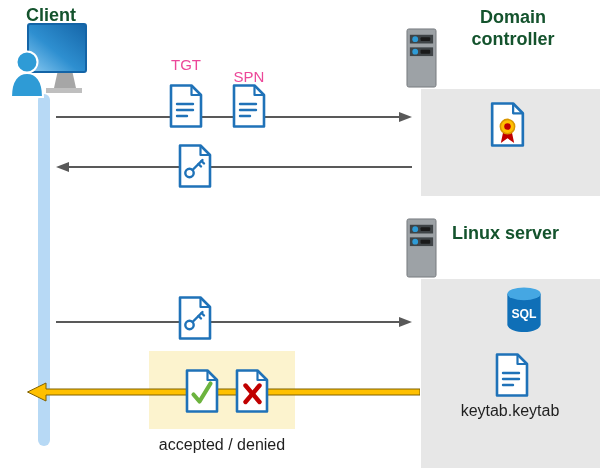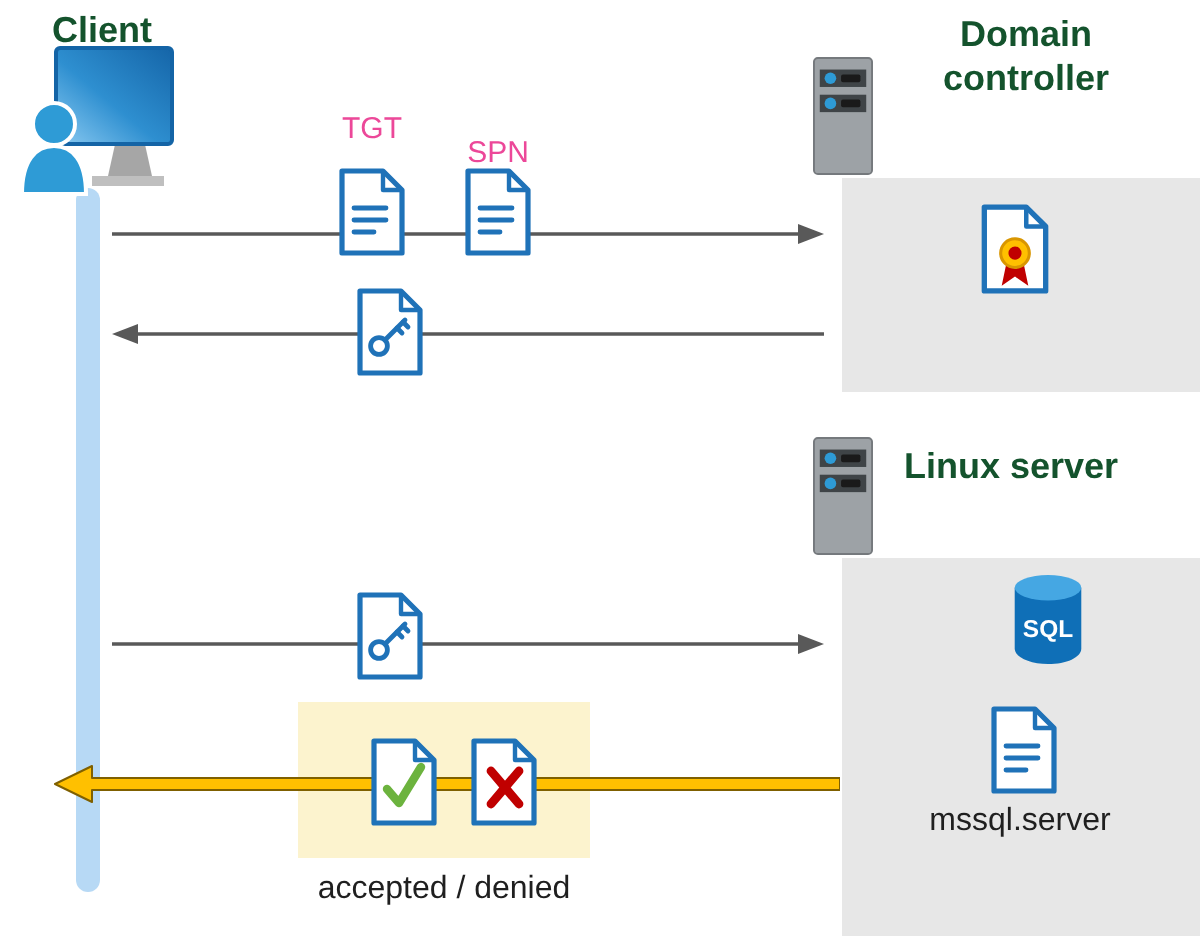--- a/index.html
+++ b/index.html
@@ -187,17 +187,17 @@
   <div class="abs node-title" style="left:26px; top:4px;">Client</div>
 
   <div class="abs node-title" style="left:452px; top:6px; width:122px;text-align:center;">Domain controller</div>
 
   <div class="abs node-title" style="left:452px; top:222px; width:148px; white-space:nowrap;">Linux server</div>
 
   <div class="abs small-label" style="left:168px; top:56px; width:36px;">TGT</div>
 
   <div class="abs small-label" style="left:231px; top:68px; width:36px;">SPN</div>
 
-  <div class="abs file-label" style="left:430px; top:402px; width:160px;">mssql.server</div>
+  <div class="abs file-label" style="left:430px; top:402px; width:160px;">keytab.keytab</div>
 
   <div class="abs file-label" style="left:142px; top:436px; width:160px;">accepted / denied</div>
 
 </div>
 
 </body></html>

